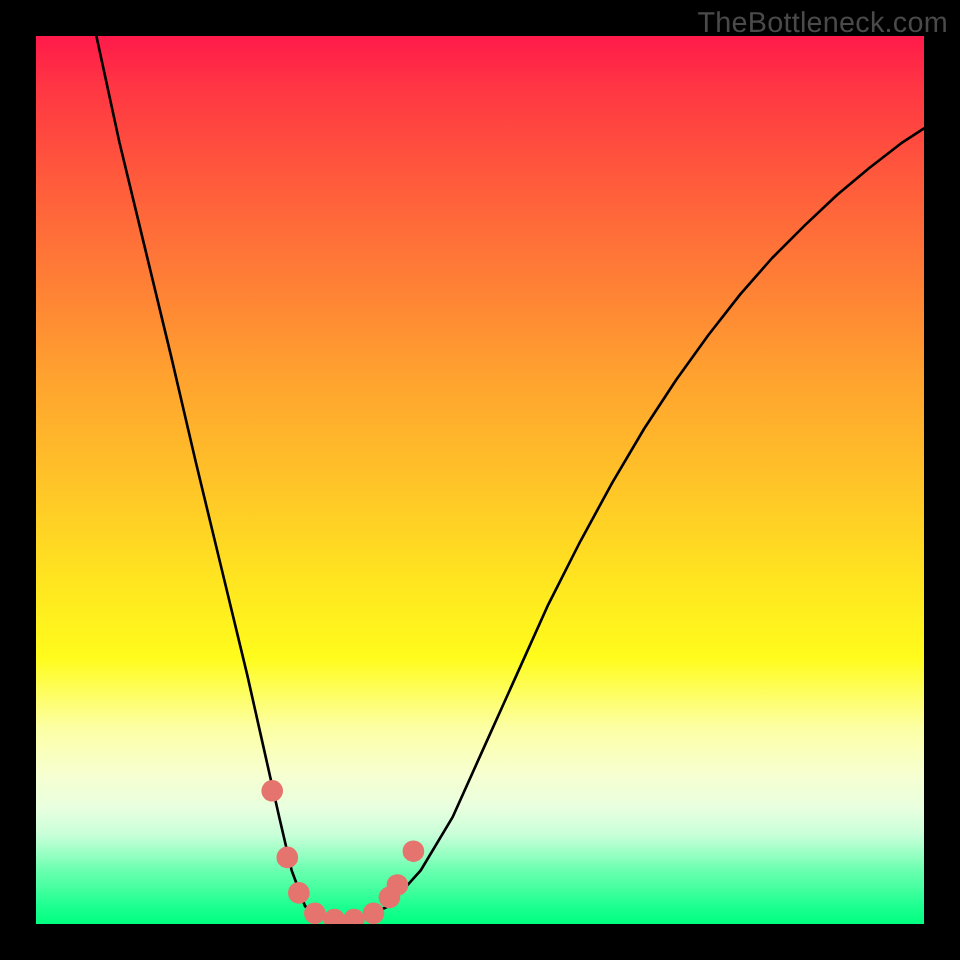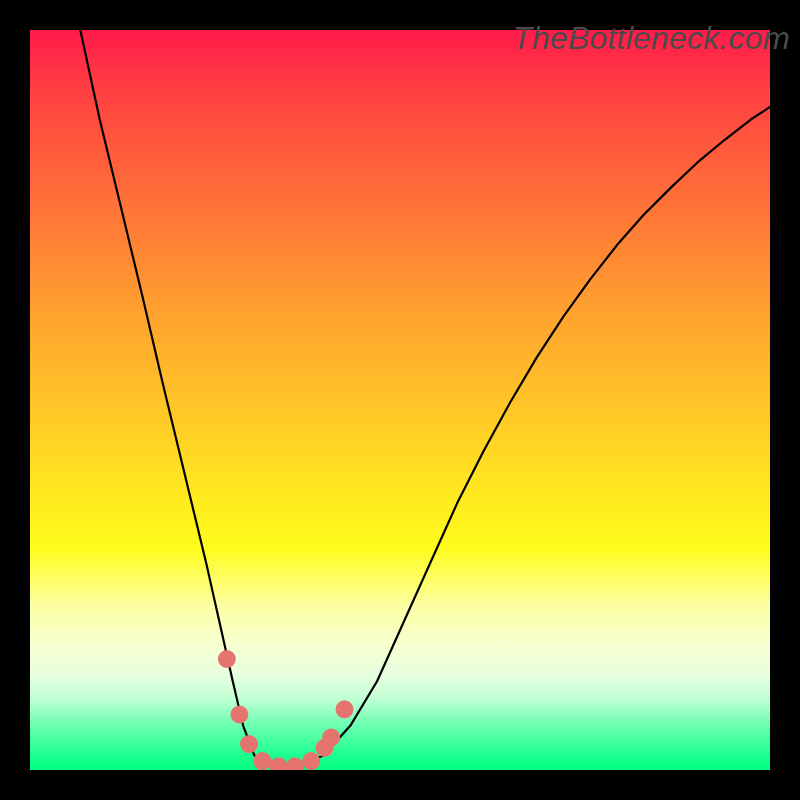--- a/index.html
+++ b/index.html
@@ -41,28 +41,27 @@
       #c7ffd8 90%,
       #9affc4 92%,
       #6affb0 94%,
       #45ff9f 96%,
       #1dff91 98%,
       #00ff80 100%
     );
   }
   .watermark {
     position: absolute;
-    top: 20px;
+    top: 6px;
     right: 10px;
     color: #4a4a4a;
-    font-size: 32px;
+    font-size: 24px;
     font-weight: 400;
     letter-spacing: 0.2px;
     user-select: none;
-    font-style: italic;
   }
   svg.curve {
     position: absolute;
     left: 0;
     top: 0;
     width: 740px;
     height: 740px;
   }
   svg.curve path.main-line {
     fill: none;

